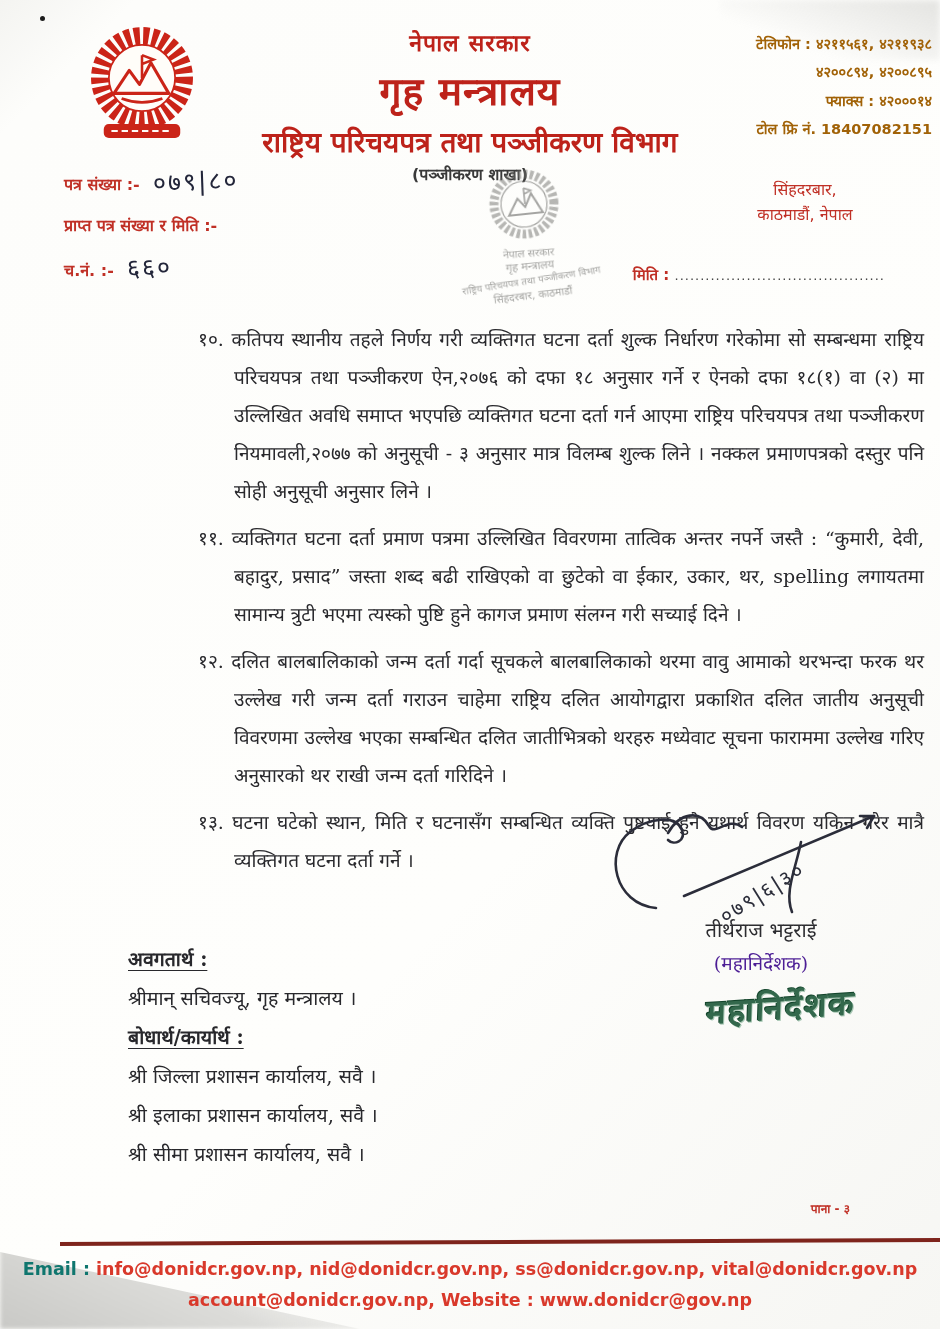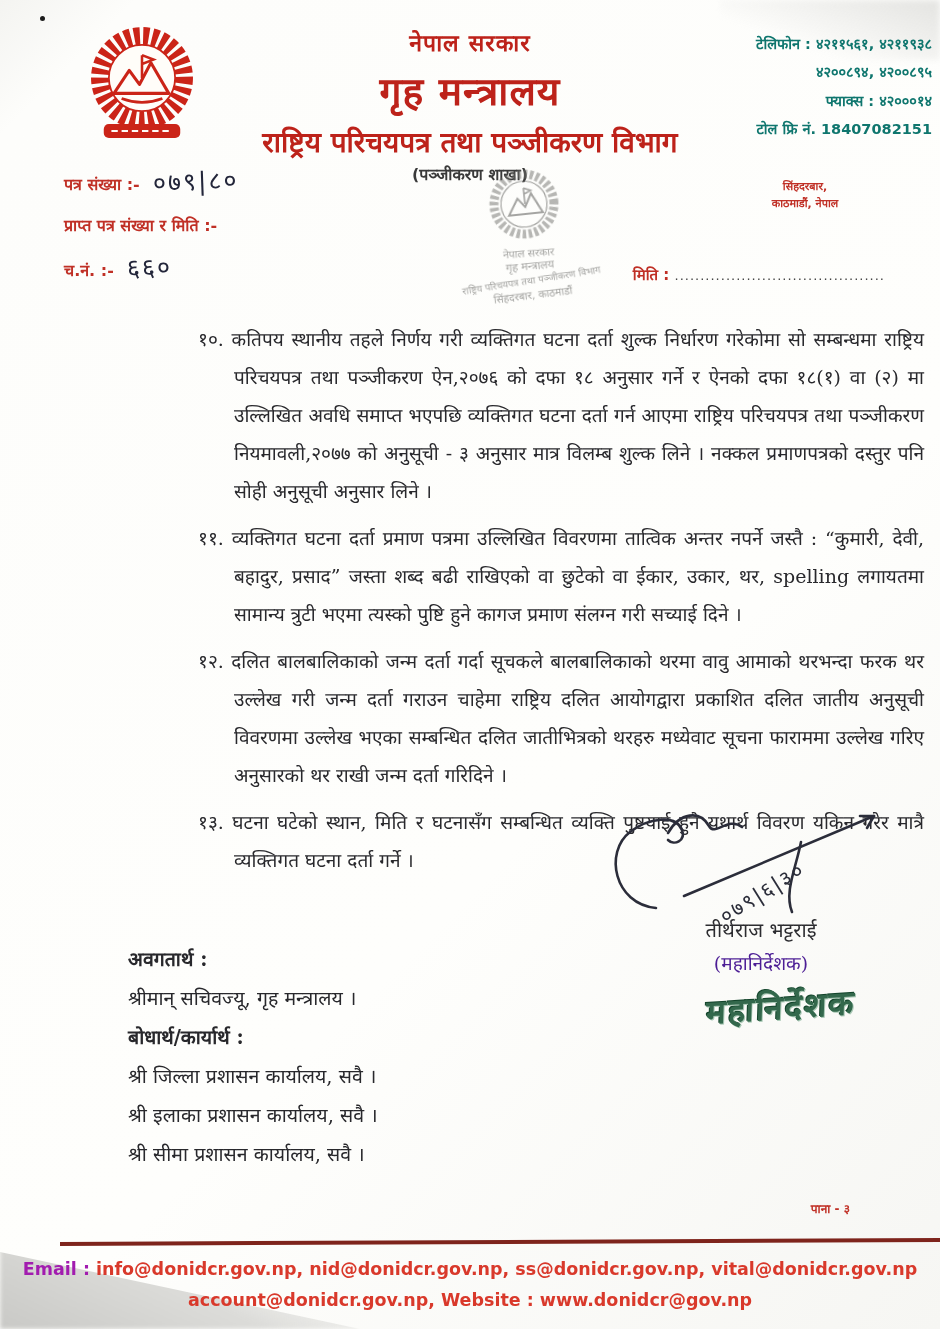--- a/index.html
+++ b/index.html
@@ -32,35 +32,35 @@
     position:absolute; left:165px; top:26px; width:610px; text-align:center;
     color:#bd221a;
   }
   .hdr-govt   { font-size:23px; font-weight:bold; letter-spacing:1px; }
   .hdr-min    { font-size:39px; font-weight:bold; margin-top:5px; letter-spacing:1px; }
   .hdr-dept   { font-size:28px; font-weight:bold; margin-top:6px; }
   .hdr-branch { font-size:16px; font-weight:bold; color:#3a3a3a; margin-top:3px; }
 
   .contact {
     position:absolute; right:8px; top:30px; width:235px; text-align:right;
-    color:#0f766e; font-size:14.5px; font-weight:bold; line-height:1.95;
+    color:#a16207; font-size:14.5px; font-weight:bold; line-height:1.95;
   }
 
   .refblock {
     position:absolute; left:64px; top:156px; color:#c03026;
     font-size:16px; font-weight:bold; line-height:2.1; white-space:nowrap;
   }
   .hand {
     font-family:"DejaVu Sans",sans-serif; color:#23263a; font-weight:normal;
     font-size:25px; display:inline-block; transform:rotate(-2deg);
     letter-spacing:2px; margin-left:8px;
   }
   .addr {
     position:absolute; right:30px; top:178px; width:210px; text-align:center;
-    color:#c03026; font-size:11px; font-weight:bold; line-height:1.55;
+    color:#c03026; font-size:16px; font-weight:normal; line-height:1.55;
   }
   .miti {
     position:absolute; right:55px; top:264px; color:#c03026;
     font-size:15px; font-weight:bold;
   }
   .miti .dots { color:#444; font-weight:normal; letter-spacing:1px; font-size:13px; }
 
   
   .stamp-wm {
     position:absolute; left:414px; top:164px; width:225px; text-align:center;
@@ -95,36 +95,36 @@
     font-size:33px; font-weight:bold; color:#33684c; letter-spacing:2px;
     transform:rotate(-4deg) skewX(-6deg);
     text-shadow:1px 1px 0 #a9c8b5, -1px -1px 0 #14452c;
   }
 
   
   .dist {
     position:absolute; left:128px; top:940px; color:#28282c;
     font-size:19.5px; line-height:39px; font-family:"DejaVu Serif","Liberation Serif",serif;
   }
-  .dist .hd { font-weight:bold; text-underline-offset:4px; }
+  .dist .hd { font-weight:bold; text-decoration:underline; text-underline-offset:4px; }
 
   
   .pageno {
     position:absolute; right:90px; top:1200px; color:#c03026;
     font-size:12px; font-weight:bold;
   }
   .rule {
     position:absolute; left:60px; top:1240px; width:880px; height:3.5px;
     background:#7e241c; transform:rotate(-.25deg);
   }
   .emails {
     position:absolute; left:0; top:1254px; width:940px; text-align:center;
     color:#d9392b; font-size:17.5px; font-weight:bold; line-height:1.75;
   }
-  .emails .lbl { color:#a21caf; }
+  .emails .lbl { color:#0f766e; }
 </style>
 </head>
 <body>
 
 <div class="paper"></div>
 <div class="shadow-tr"></div>
 <div class="shadow-bl"></div>
 <div class="speck" style="left:40px; top:16px; width:5px; height:5px;"></div>
 
 <div class="emblem">

